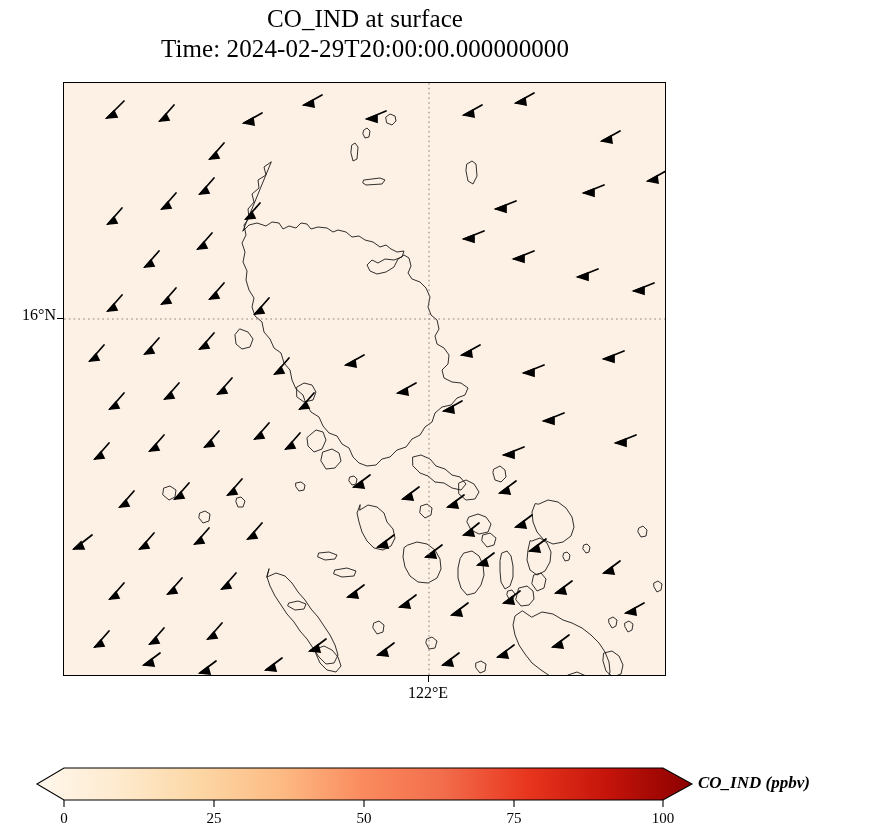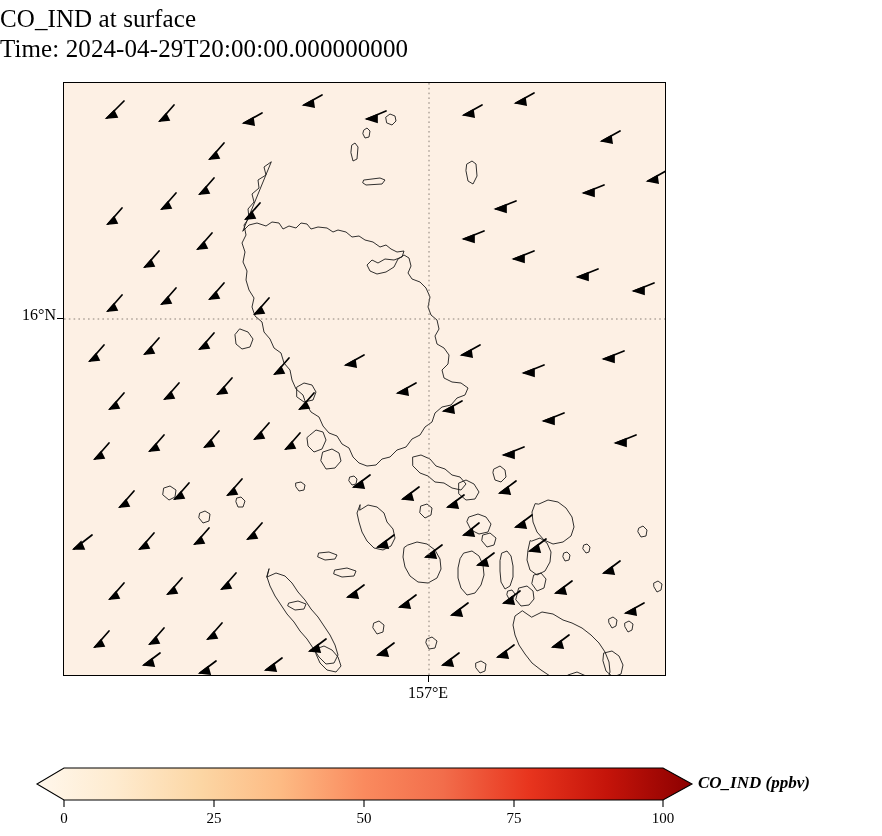--- a/index.html
+++ b/index.html
@@ -15,20 +15,21 @@
     font-family: "Liberation Serif", "DejaVu Serif", serif;
     color: #000000;
   }
 
   
   #title-block {
     position: absolute;
     left: 0;
     top: 4px;
     width: 730px;
+    text-align: center;
     line-height: 1.18;
   }
   #title-line1 {
     font-size: 25px;
     letter-spacing: 0.1px;
   }
   #title-line2 {
     font-size: 25px;
     letter-spacing: 0.1px;
   }
@@ -107,21 +108,21 @@
     font-weight: bold;
     font-style: italic;
     white-space: nowrap;
   }
 </style>
 </head>
 <body>
 
 <div id="title-block">
   <div id="title-line1">CO_IND at surface</div>
-  <div id="title-line2">Time: 2024-04-29T20:00:00.000000000</div>
+  <div id="title-line2">Time: 2024-02-29T20:00:00.000000000</div>
 </div>
 
 <div id="map-axes">
 
   <svg id="map-canvas" viewBox="0 0 603 594" preserveAspectRatio="none">
 
     <g fill="none" stroke="#1a1a1a" stroke-width="0.9" stroke-linejoin="round" stroke-linecap="round">
 
       <path d="M322 34 l4 -3 l5 2 l1 5 l-4 4 l-5 -2 z"></path>
       <path d="M300 47 l3 -2 l3 3 l-1 6 l-4 1 l-2 -4 z"></path>
@@ -399,21 +400,21 @@
       <line x1="0" y1="236" x2="603" y2="236" stroke="#8a8078" stroke-width="1" stroke-dasharray="1.6 3.2"></line>
       <line x1="365" y1="0" x2="365" y2="594" stroke="#8a8078" stroke-width="1" stroke-dasharray="1.6 3.2"></line>
     </g>
   </svg>
 </div>
 
 <div class="tick-left" style="left:57px; top:318px;"></div>
 <div id="lat-label-16N">16°N</div>
 
 <div class="tick-bottom" style="left:428px; top:676px;"></div>
-<div id="lon-label-122E">157°E</div>
+<div id="lon-label-122E">122°E</div>
 
 <div id="colorbar-group">
   <svg id="colorbar-svg" width="882" height="836" viewBox="0 0 882 836">
     <defs>
       <linearGradient id="orrd-grad" x1="0" y1="0" x2="1" y2="0">
         <stop offset="0.00" stop-color="#fff7ec"></stop>
         <stop offset="0.12" stop-color="#feebcf"></stop>
         <stop offset="0.25" stop-color="#fcd6a4"></stop>
         <stop offset="0.37" stop-color="#fdbb84"></stop>
         <stop offset="0.50" stop-color="#fa8a5e"></stop>

